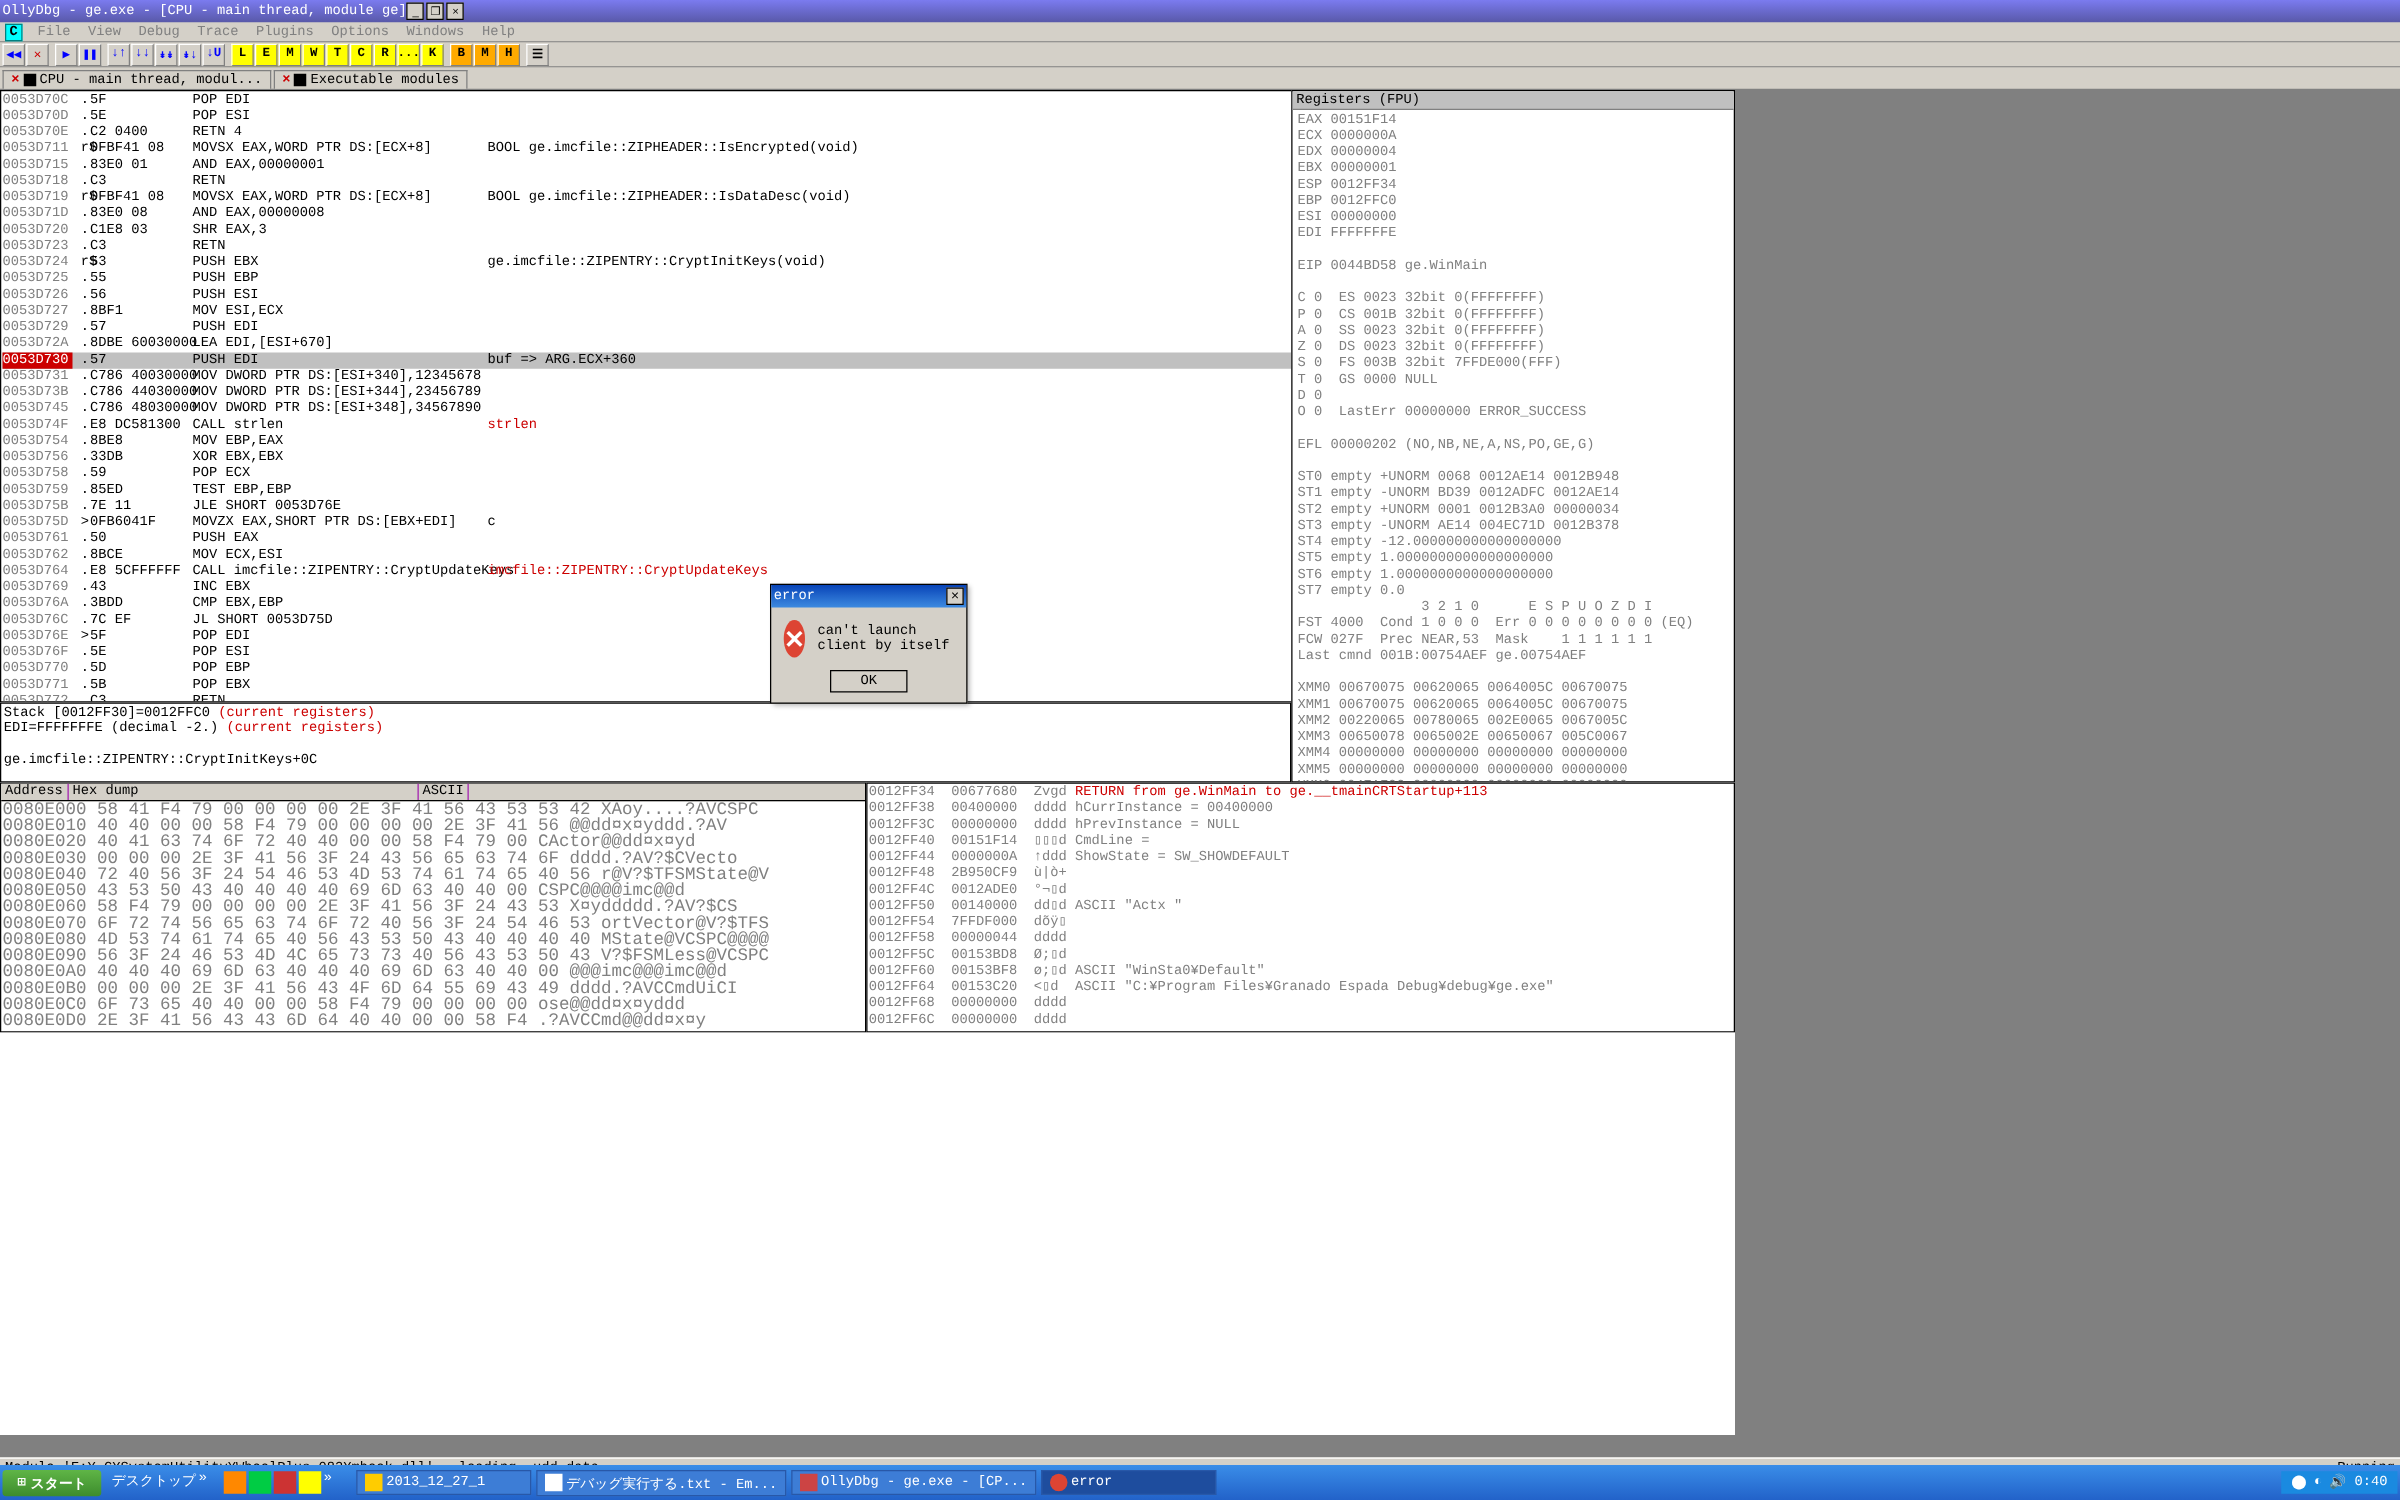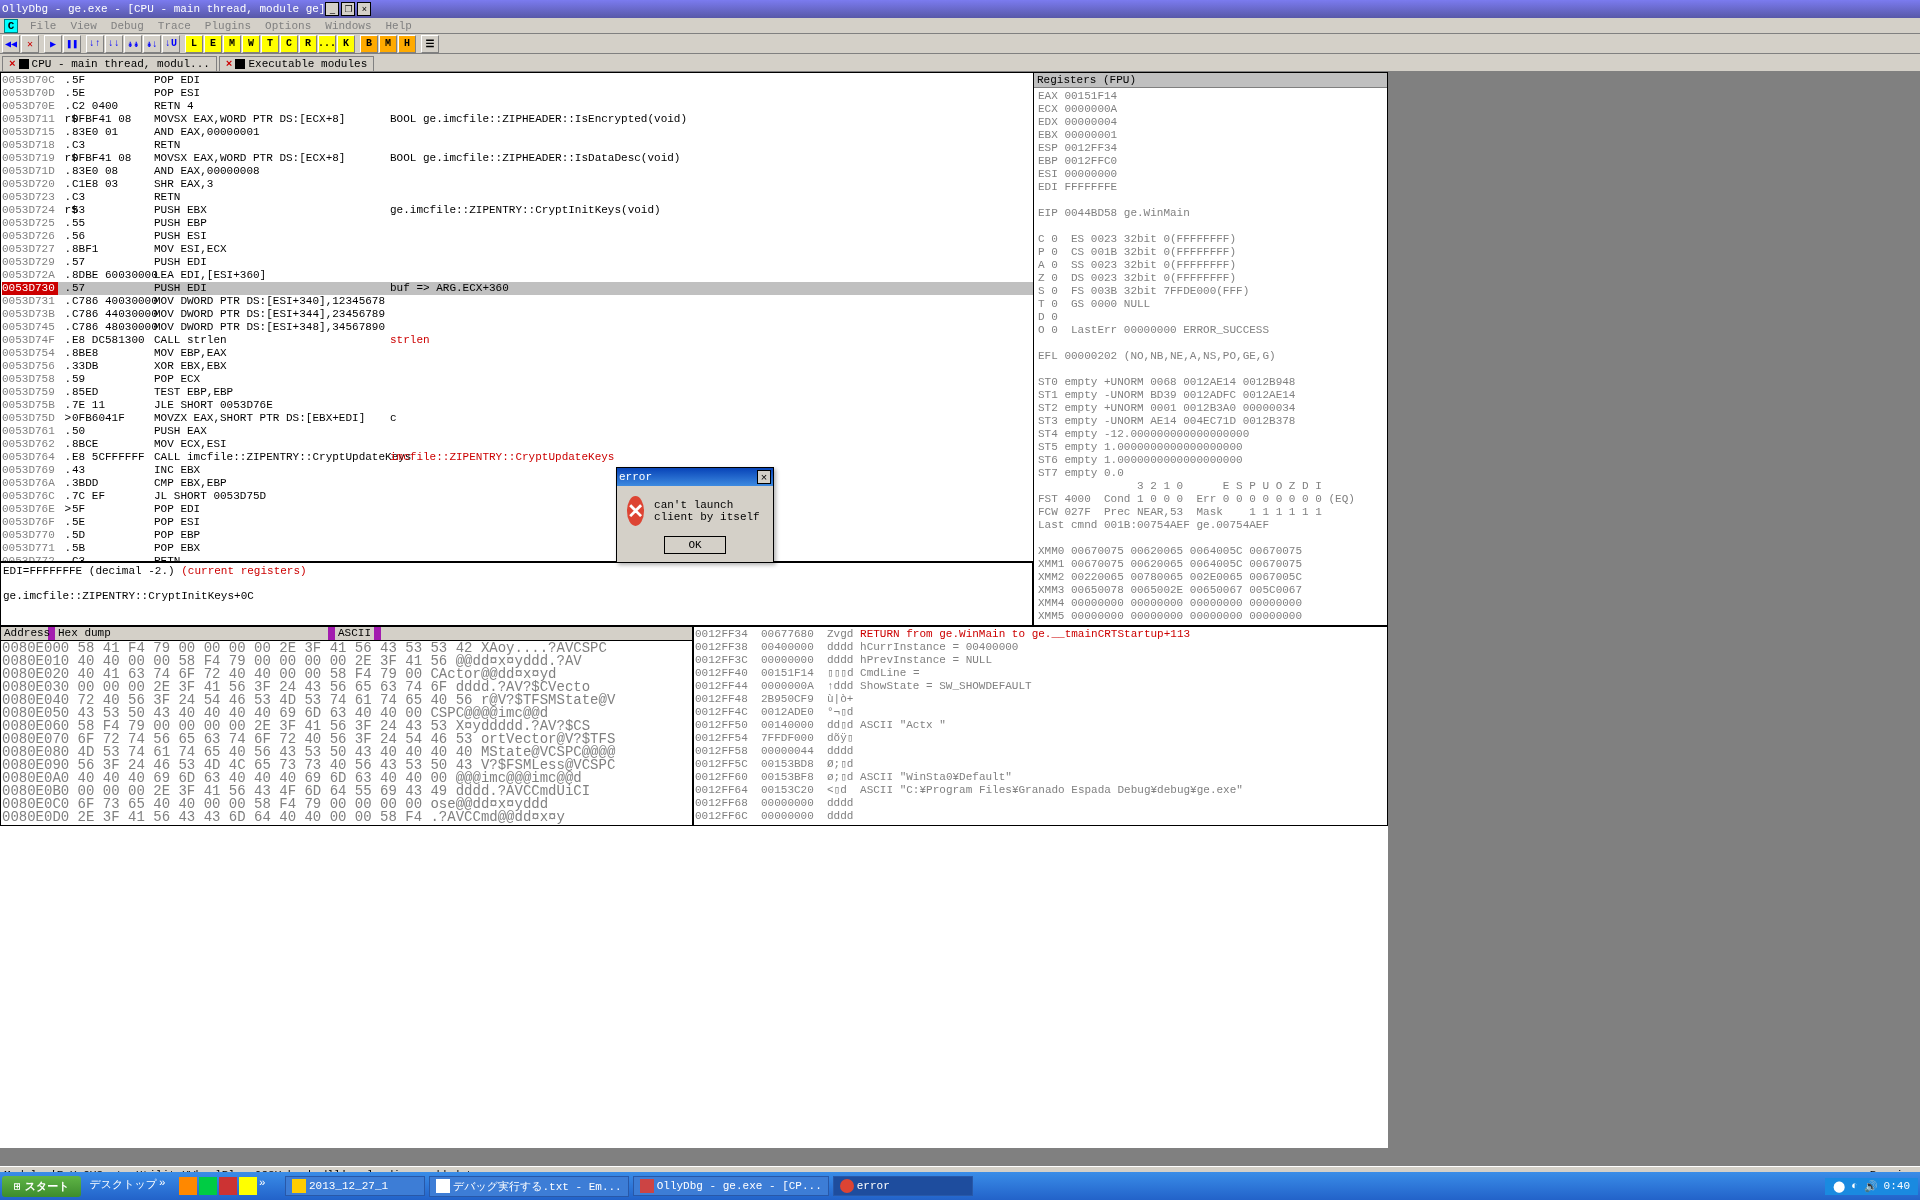--- a/index.html
+++ b/index.html
@@ -35,21 +35,21 @@
 .row .cmt.red{color:#c00}
 .sbar{position:absolute;right:0;top:0;width:16px;height:100%;background:#d4d0c8;border-left:1px solid #808080}
 .sbar .btn{height:14px;background:#d4d0c8;border:1px solid;border-color:#fff #808080 #808080 #fff;display:flex;align-items:center;justify-content:center;font-size:8px}
 .infobox{position:absolute;left:0;top:490px;width:1033px;height:64px;background:#fff;border:1px solid #000;padding:2px;color:#000}
 .infobox .red{color:#c00}
 .regs{position:absolute;left:1033px;top:0;width:355px;height:554px;background:#fff;border:1px solid #000;overflow:hidden}
 .regs .hdr{background:#c0c0c0;padding:1px 3px;border-bottom:1px solid #808080}
 .regs .body{padding:2px 4px;color:#808080;white-space:pre;line-height:13px}
 .hexdump{position:absolute;left:0;top:554px;width:693px;height:200px;background:#fff;border:1px solid #000}
 .hexdump .hdr{display:flex;background:#d4d0c8;border-bottom:1px solid #000;height:14px}
-.hexdump .hdr div{border-right:7px solid #a21caf;padding:0 3px}
+.hexdump .hdr div{border-right:1px solid #a21caf;padding:0 3px}
 .hexdump .body{padding:1px;color:#808080;white-space:pre;line-height:13px;font-size:14px}
 .stack{position:absolute;left:693px;top:554px;width:695px;height:200px;background:#fff;border:1px solid #000;padding:1px;color:#808080;white-space:pre;line-height:13px}
 .stack .red{color:#c00}
 .statusbar{position:absolute;left:0;bottom:18px;width:100%;height:16px;background:#d4d0c8;border-top:1px solid #fff;display:flex;align-items:center;padding:0 4px;font-size:10px;justify-content:space-between}
 .taskbar{position:absolute;left:0;bottom:0;width:100%;height:28px;background:linear-gradient(#3a8de8,#2262c9);display:flex;align-items:center;padding:0 2px;gap:4px}
 .taskbar .start{background:linear-gradient(#5fb546,#3d8c2d);color:#fff;font-weight:bold;padding:3px 12px;border-radius:3px;display:flex;align-items:center;gap:4px;font-family:Arial}
 .taskbar .ql{display:flex;gap:2px;padding:0 4px}
 .taskbar .ql span{width:18px;height:18px;display:block}
 .taskbar .task{background:#3d7dd6;color:#fff;padding:2px 6px;border:1px solid #2858a8;display:flex;align-items:center;gap:3px;min-width:140px;font-size:10px}
 .taskbar .task.active{background:#1e4d9e}
@@ -141,21 +141,21 @@
         <div class="row"><span class="addr">0053D718</span><span class="sep"> . </span><span class="bytes">C3</span><span class="asm">RETN</span><span class="cmt"></span></div>
         <div class="row"><span class="addr">0053D719</span><span class="sep"> r$</span><span class="bytes">0FBF41 08</span><span class="asm">MOVSX EAX,WORD PTR DS:[ECX+8]</span><span class="cmt">BOOL ge.imcfile::ZIPHEADER::IsDataDesc(void)</span></div>
         <div class="row"><span class="addr">0053D71D</span><span class="sep"> . </span><span class="bytes">83E0 08</span><span class="asm">AND EAX,00000008</span><span class="cmt"></span></div>
         <div class="row"><span class="addr">0053D720</span><span class="sep"> . </span><span class="bytes">C1E8 03</span><span class="asm">SHR EAX,3</span><span class="cmt"></span></div>
         <div class="row"><span class="addr">0053D723</span><span class="sep"> . </span><span class="bytes">C3</span><span class="asm">RETN</span><span class="cmt"></span></div>
         <div class="row"><span class="addr">0053D724</span><span class="sep"> r$</span><span class="bytes">53</span><span class="asm">PUSH EBX</span><span class="cmt">ge.imcfile::ZIPENTRY::CryptInitKeys(void)</span></div>
         <div class="row"><span class="addr">0053D725</span><span class="sep"> . </span><span class="bytes">55</span><span class="asm">PUSH EBP</span><span class="cmt"></span></div>
         <div class="row"><span class="addr">0053D726</span><span class="sep"> . </span><span class="bytes">56</span><span class="asm">PUSH ESI</span><span class="cmt"></span></div>
         <div class="row"><span class="addr">0053D727</span><span class="sep"> . </span><span class="bytes">8BF1</span><span class="asm">MOV ESI,ECX</span><span class="cmt"></span></div>
         <div class="row"><span class="addr">0053D729</span><span class="sep"> . </span><span class="bytes">57</span><span class="asm">PUSH EDI</span><span class="cmt"></span></div>
-        <div class="row"><span class="addr">0053D72A</span><span class="sep"> . </span><span class="bytes">8DBE 60030000</span><span class="asm">LEA EDI,[ESI+360]</span><span class="cmt"></span></div>
+        <div class="row"><span class="addr">0053D72A</span><span class="sep"> . </span><span class="bytes">8DBE 60030000</span><span class="asm">LEA EDI,[ESI+670]</span><span class="cmt"></span></div>
         <div class="row hl redaddr"><span class="addr">0053D730</span><span class="sep"> . </span><span class="bytes">57</span><span class="asm">PUSH EDI</span><span class="cmt">buf =&gt; ARG.ECX+360</span></div>
         <div class="row"><span class="addr">0053D731</span><span class="sep"> . </span><span class="bytes">C786 40030000</span><span class="asm">MOV DWORD PTR DS:[ESI+340],12345678</span><span class="cmt"></span></div>
         <div class="row"><span class="addr">0053D73B</span><span class="sep"> . </span><span class="bytes">C786 44030000</span><span class="asm">MOV DWORD PTR DS:[ESI+344],23456789</span><span class="cmt"></span></div>
         <div class="row"><span class="addr">0053D745</span><span class="sep"> . </span><span class="bytes">C786 48030000</span><span class="asm">MOV DWORD PTR DS:[ESI+348],34567890</span><span class="cmt"></span></div>
         <div class="row"><span class="addr">0053D74F</span><span class="sep"> . </span><span class="bytes">E8 DC581300</span><span class="asm">CALL strlen</span><span class="cmt red">strlen</span></div>
         <div class="row"><span class="addr">0053D754</span><span class="sep"> . </span><span class="bytes">8BE8</span><span class="asm">MOV EBP,EAX</span><span class="cmt"></span></div>
         <div class="row"><span class="addr">0053D756</span><span class="sep"> . </span><span class="bytes">33DB</span><span class="asm">XOR EBX,EBX</span><span class="cmt"></span></div>
         <div class="row"><span class="addr">0053D758</span><span class="sep"> . </span><span class="bytes">59</span><span class="asm">POP ECX</span><span class="cmt"></span></div>
         <div class="row"><span class="addr">0053D759</span><span class="sep"> . </span><span class="bytes">85ED</span><span class="asm">TEST EBP,EBP</span><span class="cmt"></span></div>
         <div class="row"><span class="addr">0053D75B</span><span class="sep"> . </span><span class="bytes">7E 11</span><span class="asm">JLE SHORT 0053D76E</span><span class="cmt"></span></div>
@@ -172,20 +172,21 @@
         <div class="row"><span class="addr">0053D771</span><span class="sep"> . </span><span class="bytes">5B</span><span class="asm">POP EBX</span><span class="cmt"></span></div>
         <div class="row"><span class="addr">0053D772</span><span class="sep">   </span><span class="bytes">C3</span><span class="asm">RETN</span><span class="cmt"></span></div>
       </div>
     <div class="sbar">
       <div class="btn">▲</div>
       <div style="flex:1"></div>
     </div>
   </div>
 
   <div class="infobox">
+    <div><span>Stack [0012FF30]=0012FFC0 </span><span class="red">(current registers)</span></div>
     <div><span>EDI=FFFFFFFE (decimal -2.) </span><span class="red">(current registers)</span></div>
     <div style="height:13px"></div>
     <div>ge.imcfile::ZIPENTRY::CryptInitKeys+0C</div>
   </div>
 
   <div class="regs">
     <div class="hdr">Registers (FPU)</div>
     <div class="body">EAX 00151F14
 ECX 0000000A
 EDX 00000004

